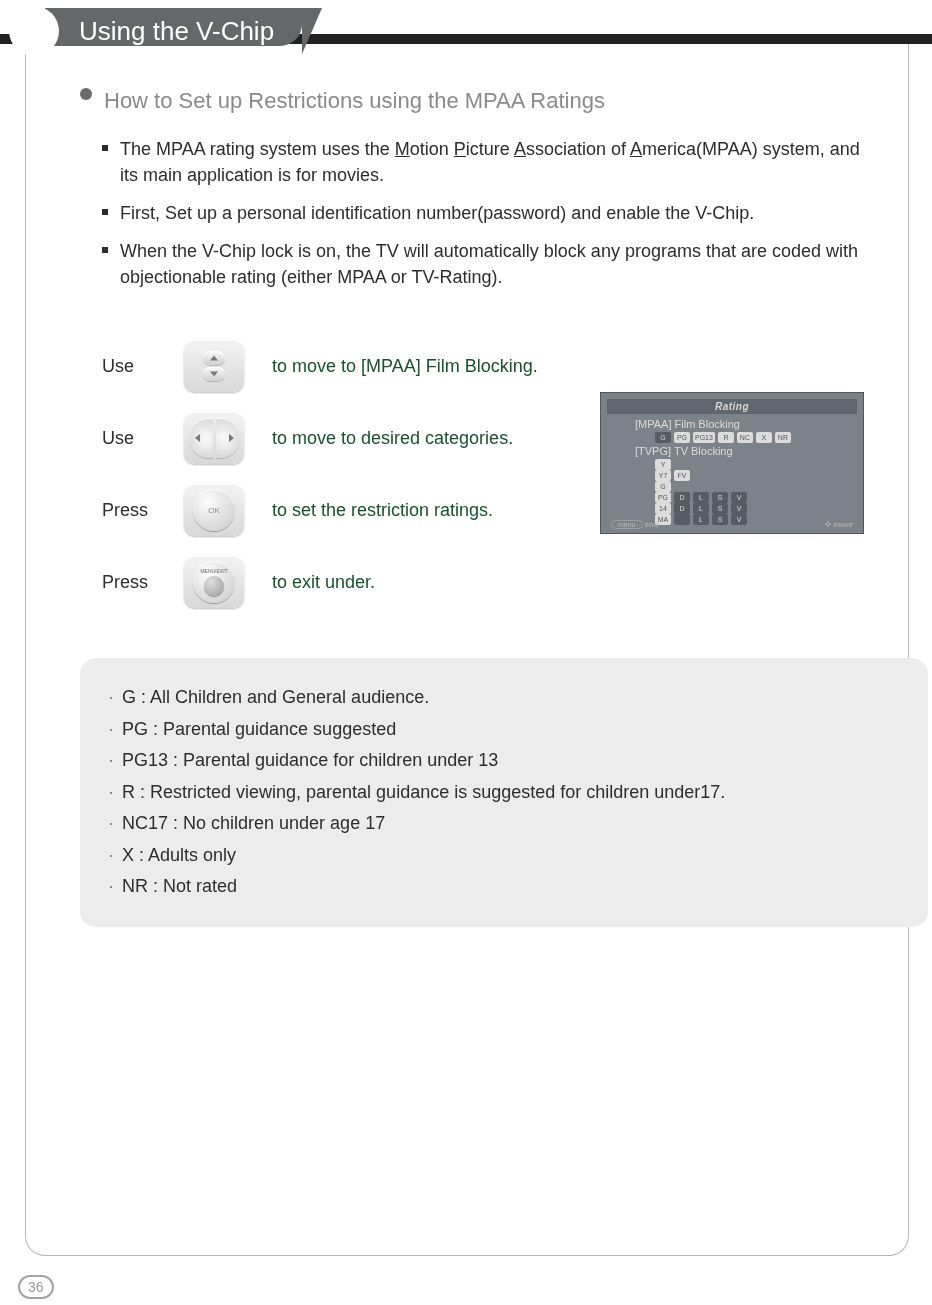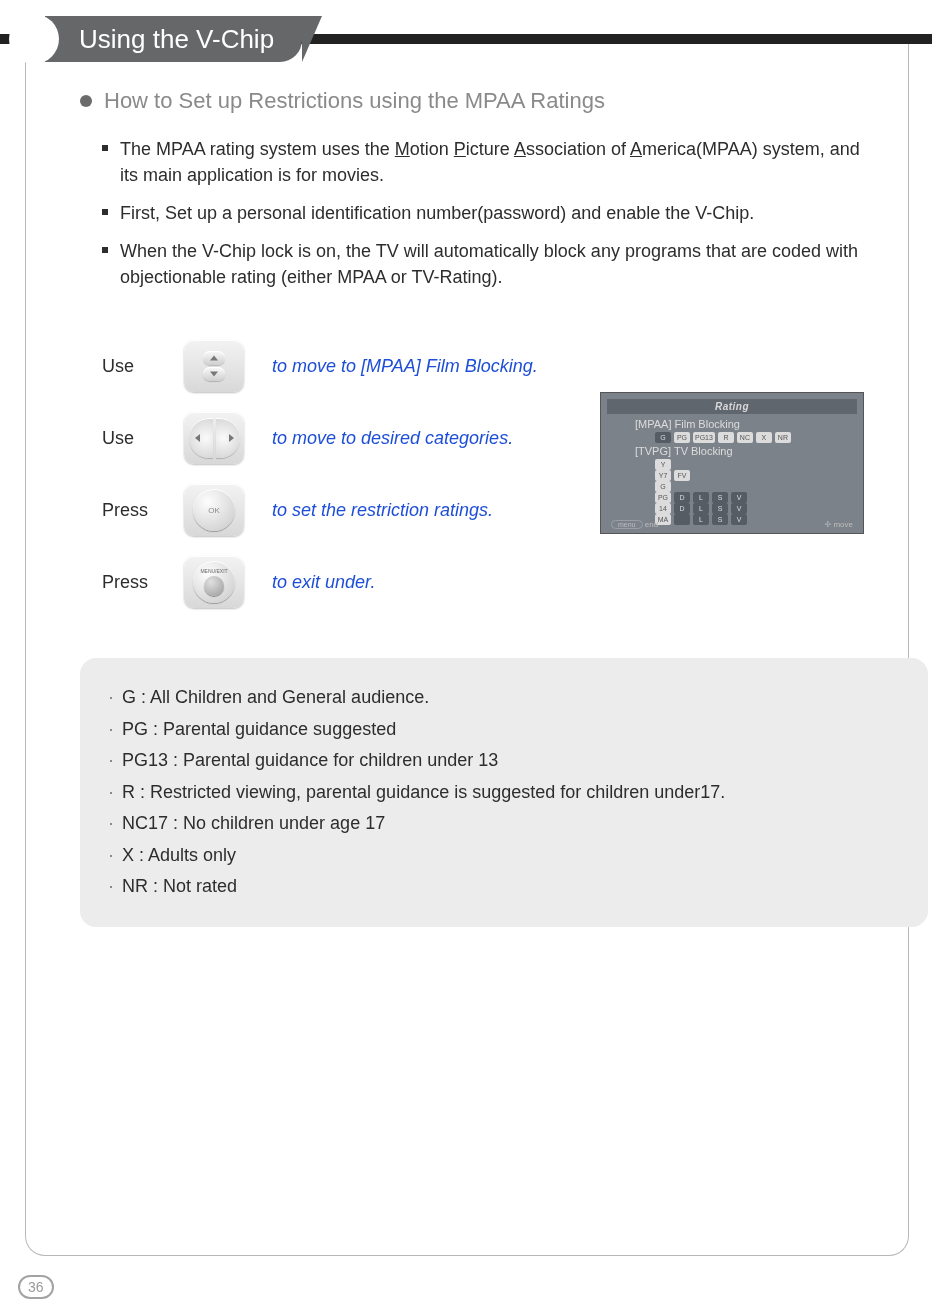--- a/index.html
+++ b/index.html
@@ -16,23 +16,23 @@
   
   .header-bar {
     position: absolute;
     left: 0; right: 0;
     top: 34px;
     height: 10px;
     background: #222;
   }
   .title-pill {
     position: absolute;
-    top: 16px;
+    top: 8px;
     left: 45px;
-    height: 46px;
+    height: 38px;
     padding: 0 28px 0 34px;
     background: #666768;
     color: #fff;
     font-size: 26px;
     line-height: 46px;
     border-radius: 0 0 22px 0;
     z-index: 2;
   }
   .title-pill::before {
     content:"";
@@ -61,21 +61,21 @@
     width:884px;
     height:1212px;
     border:1px solid #b8b8b8;
     border-top:none;
     border-radius:0 0 20px 20px;
     padding:44px 44px 30px 54px;
   }
 
   .section-head {
     display:flex;
-    align-items:center;
+    align-items:flex-start;
     gap:12px;
     color:#8a8a8a;
     font-size:22px;
     margin-bottom:22px;
   }
   .section-head .dot {
     width:12px; height:12px; border-radius:50%;
     background:#6b6b6b;
     flex:none;
   }
@@ -114,22 +114,21 @@
     gap:28px;
     height:72px;
   }
   .step-verb{
     width:54px;
     font-size:18px;
     color:#2d2d2d;
   }
   .step-desc{
     font-size:18px;
-    color:#1d4ed8;
-    font-style:italic;
+    color:#14532d;
   }
   .btn {
     width:60px; height:52px;
     border-radius:10px;
     background:linear-gradient(#f3f3f3,#d8d8d8);
     box-shadow:0 1px 2px rgba(0,0,0,.25), inset 0 1px 0 #fff;
     display:flex;
     flex-direction:column;
     align-items:center;
     justify-content:center;

